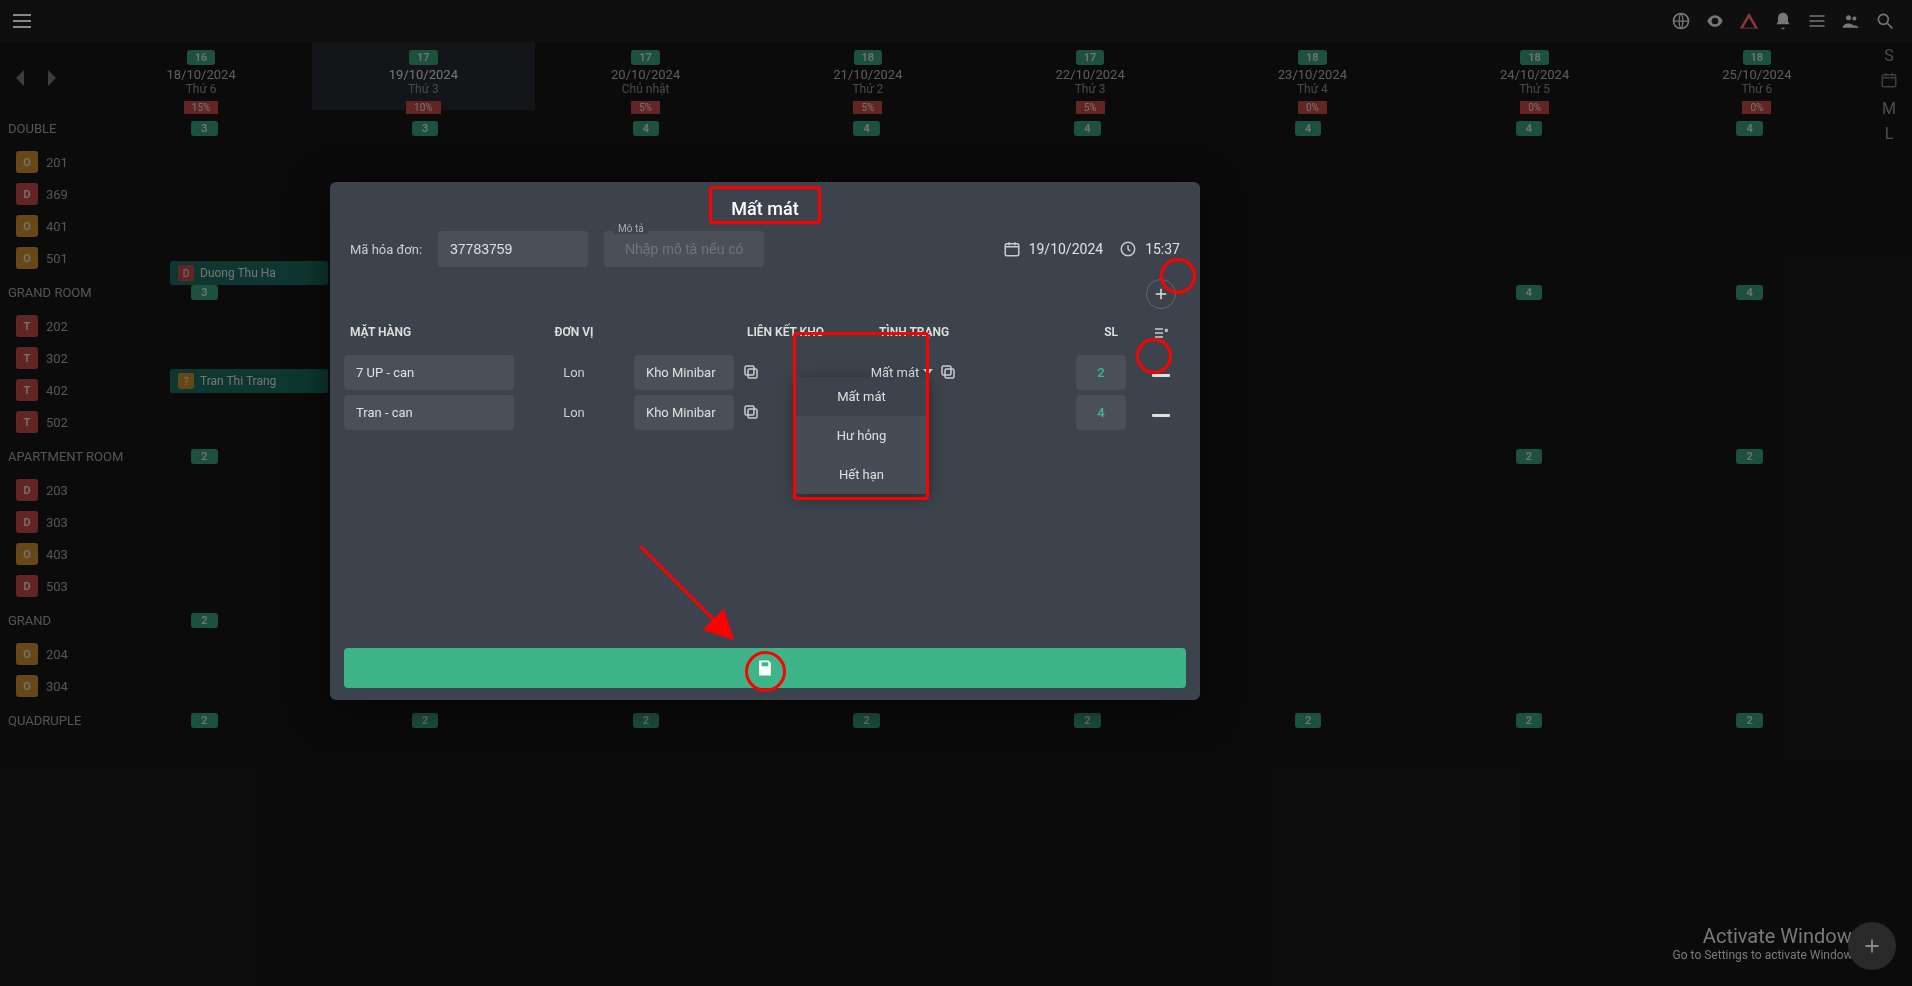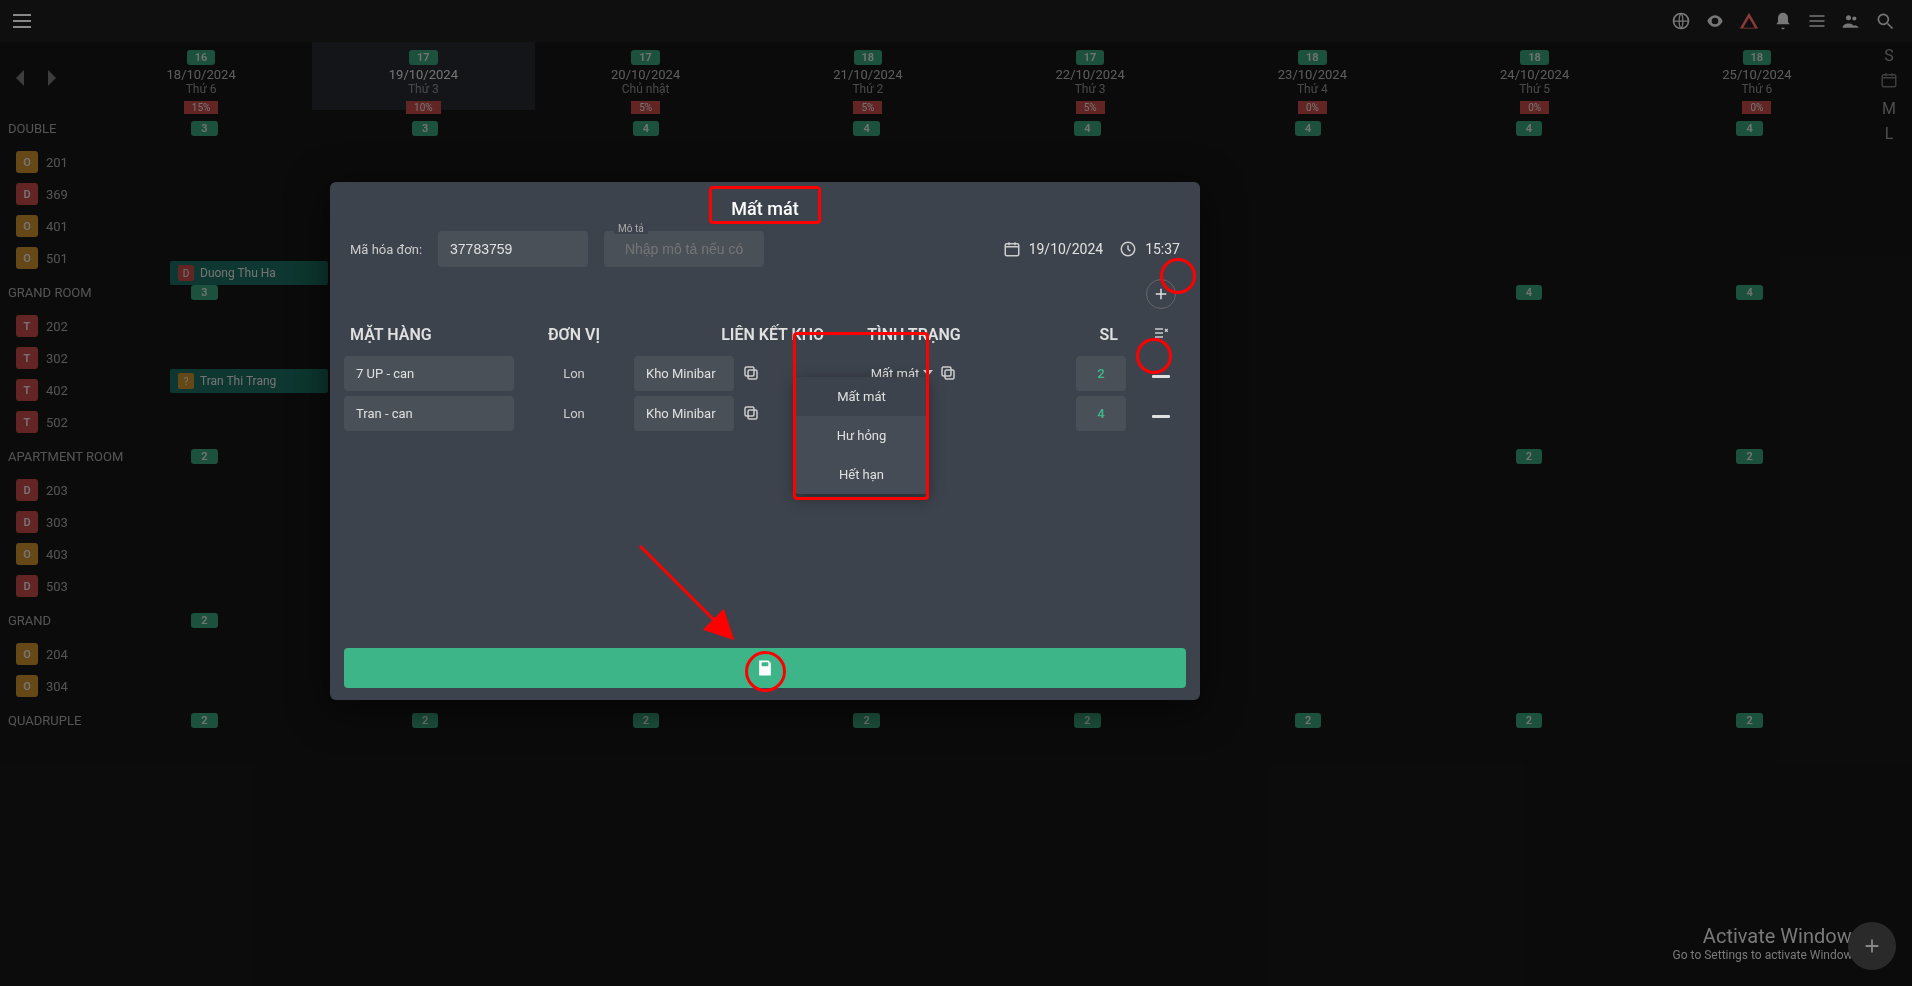--- a/index.html
+++ b/index.html
@@ -77,21 +77,21 @@
 .modal-head .mota-wrap { position: relative; }
 .modal-head .mota-wrap .float-lbl { position: absolute; top: -8px; left: 10px; font-size: 10px; color: #aaa; background: #3d434c; padding: 0 4px; }
 .modal-head .sp { flex: 1; }
 .modal-head .dt { display: flex; align-items: center; gap: 8px; font-size: 14px; color: #e0e0e0; }
 .modal-head svg { width: 18px; height: 18px; fill: #ccc; }
 .add-row { display: flex; justify-content: flex-end; padding: 0 24px 8px; }
 .add-btn { width: 30px; height: 30px; border-radius: 50%; background: transparent; border: 1px solid #666; display: flex; align-items: center; justify-content: center; cursor: pointer; }
 .add-btn svg { width: 18px; height: 18px; fill: #e0e0e0; }
 
 .tbl { padding: 0 14px; }
-.tbl-head { display: flex; font-size: 16px; font-weight: 600; color: #e0e0e0; padding: 8px 0; }
+.tbl-head { display: flex; font-size: 12px; font-weight: 600; color: #e0e0e0; padding: 8px 0; }
 .tbl-head .c1 { width: 170px; padding-left: 6px; }
 .tbl-head .c2 { width: 120px; text-align: center; }
 .tbl-head .c3 { width: 190px; padding-left: 12px; text-align: right; }
 .tbl-head .c4 { width: 180px; text-align: center; }
 .tbl-head .c5 { flex: 1; text-align: right; padding-right: 18px; }
 .tbl-head .c6 { width: 50px; text-align: center; }
 .tbl-head .c6 svg { width: 16px; height: 16px; fill: #ccc; }
 
 .tbl-row { display: flex; align-items: center; height: 40px; font-size: 13px; }
 .tbl-row .c1 { width: 170px; }

